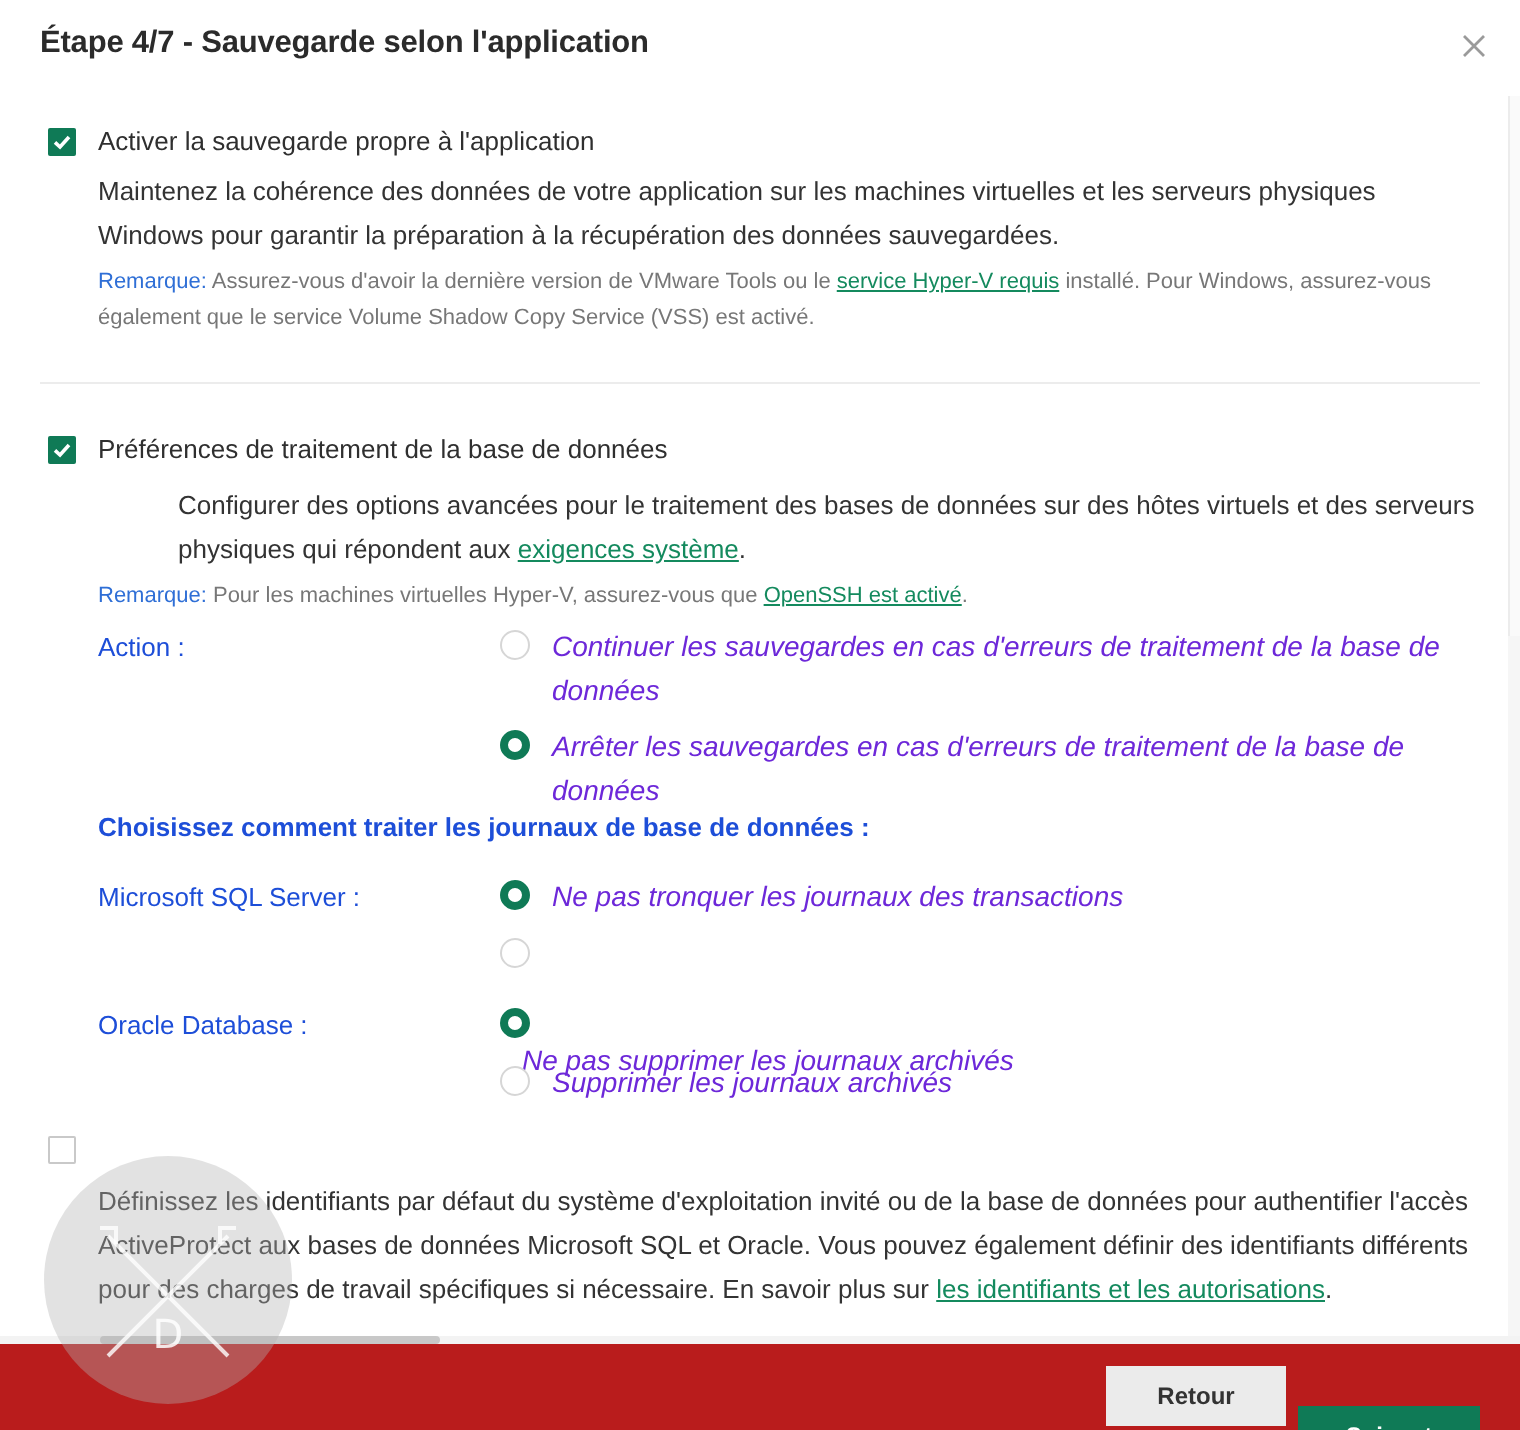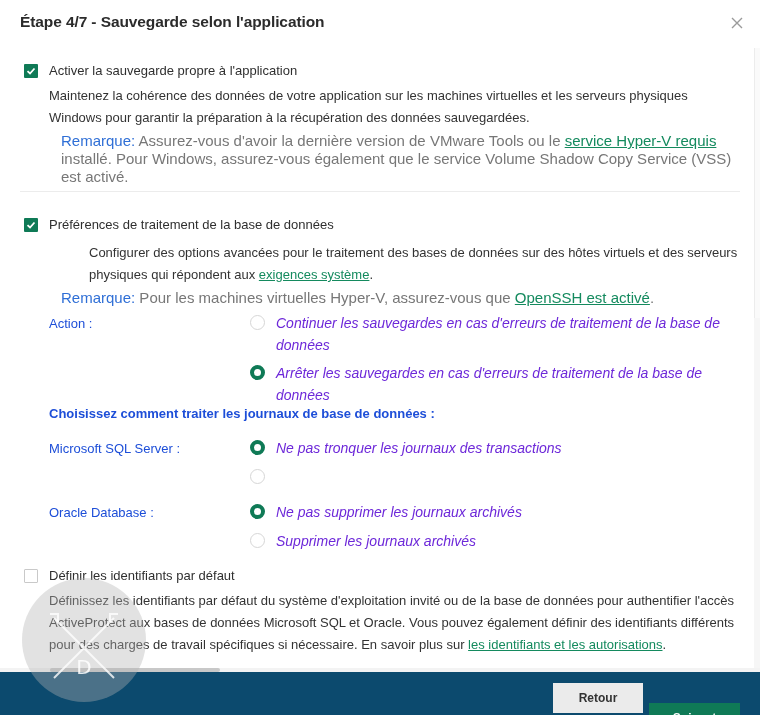--- a/index.html
+++ b/index.html
@@ -24,35 +24,35 @@
     .section { position: absolute; left: 0; width: 754px; }
 
     .cb-row { position: absolute; left: 24px; display: flex; align-items: center; cursor: pointer; }
     .checkbox { width: 14px; height: 14px; border-radius: 1px; display: flex; align-items: center; justify-content: center; }
     .checkbox.checked { background: #0f7a56; }
     .checkbox.unchecked { background: #fff; border: 1px solid #c9c9c9; }
     .checkbox svg { width: 10px; height: 10px; }
     .cb-label { margin-left: 11px; font-size: 13px; color: #2f2f2f; }
 
     .para { position: absolute; left: 49px; width: 690px; font-size: 13px; line-height: 22px; color: #333; }
-    .note { position: absolute; left: 49px; width: 690px; font-size: 15px; line-height: 18px; color: #777; margin-left: 12px; }
+    .note { position: absolute; left: 49px; width: 690px; font-size: 11px; line-height: 18px; color: #777; }
     .note-label { color: #2f6fd6; }
     a.link { color: #148a5e; text-decoration: underline; cursor: pointer; }
 
     .divider { position: absolute; left: 20px; width: 720px; height: 1px; background: #ececec; }
 
     .field-label { position: absolute; left: 49px; font-size: 13px; color: #1d4ed8; }
 
     .radio-row { position: absolute; left: 250px; display: flex; align-items: flex-start; cursor: pointer; }
     .radio { width: 15px; height: 15px; border-radius: 50%; flex: 0 0 15px; margin-top: 3px; }
     .radio.selected { background: #fff; border: 4px solid #0f7a56; }
     .radio.unselected { background: #fff; border: 1px solid #d6d6d6; }
     .radio-label { margin-left: 11px; font-size: 14px; line-height: 22px; color: #6d28d9; font-style: italic; }
 
-    .footer { position: absolute; left: 0; top: 672px; width: 760px; height: 43px; background: #0c4a6e; }
+    .footer { position: absolute; left: 0; top: 672px; width: 760px; height: 43px; background: #b91c1c; }
     .btn { position: absolute; top: 11px; height: 30px; font-size: 12px; font-weight: bold; display: flex; align-items: center; justify-content: center; cursor: pointer; border: none; }
     .btn-back { left: 553px; width: 90px; background: #ebebeb; color: #333; }
     .btn-next { left: 649px; width: 91px; background: #0f7a56; color: #fff; margin-top: 20px; }
 
     .watermark { position: absolute; left: 22px; top: 578px; width: 124px; height: 124px; border-radius: 50%; background: rgba(180,180,180,0.38); pointer-events: none; }
     .watermark svg { width: 124px; height: 124px; }
   </style>
 </head>
 <body>
 
@@ -117,34 +117,33 @@
       <div class="field-label" style="top:393px;">Microsoft SQL Server :</div>
       <div class="radio-row" style="top:389px;">
         <div class="radio selected"></div>
         <span class="radio-label">Ne pas tronquer les journaux des transactions</span>
       </div>
       <div class="radio-row" style="top:418px;">
         <div class="radio unselected"></div>
       </div>
 
       <div class="field-label" style="top:457px;">Oracle Database :</div>
-      <div class="radio-row" style="top:453px;">
+      <div class="radio-row" style="top:453px;flex-direction:column;">
         <div class="radio selected"></div>
         <span class="radio-label">Ne pas supprimer les journaux archivés</span>
       </div>
       <div class="radio-row" style="top:482px;">
         <div class="radio unselected"></div>
         <span class="radio-label">Supprimer les journaux archivés</span>
       </div>
     </div>
 
     <div class="section" style="top:0;">
       <div class="cb-row" style="top:520px;">
         <div class="checkbox unchecked"></div>
-        <span class="cb-label">Définir les identifiants par défaut</span>
       </div>
       <div class="para" style="top:542px; width:695px;">
         <span>Définissez les identifiants par défaut du système d'exploitation invité ou de la base de données pour authentifier l'accès ActiveProtect aux bases de données Microsoft SQL et Oracle. Vous pouvez également définir des identifiants différents pour des charges de travail spécifiques si nécessaire. En savoir plus sur </span><a class="link">les identifiants et les autorisations</a><span>.</span>
       </div>
     </div>
 
     <div class="vscroll">
       <div class="vscroll-thumb"></div>
     </div>
   </div>

